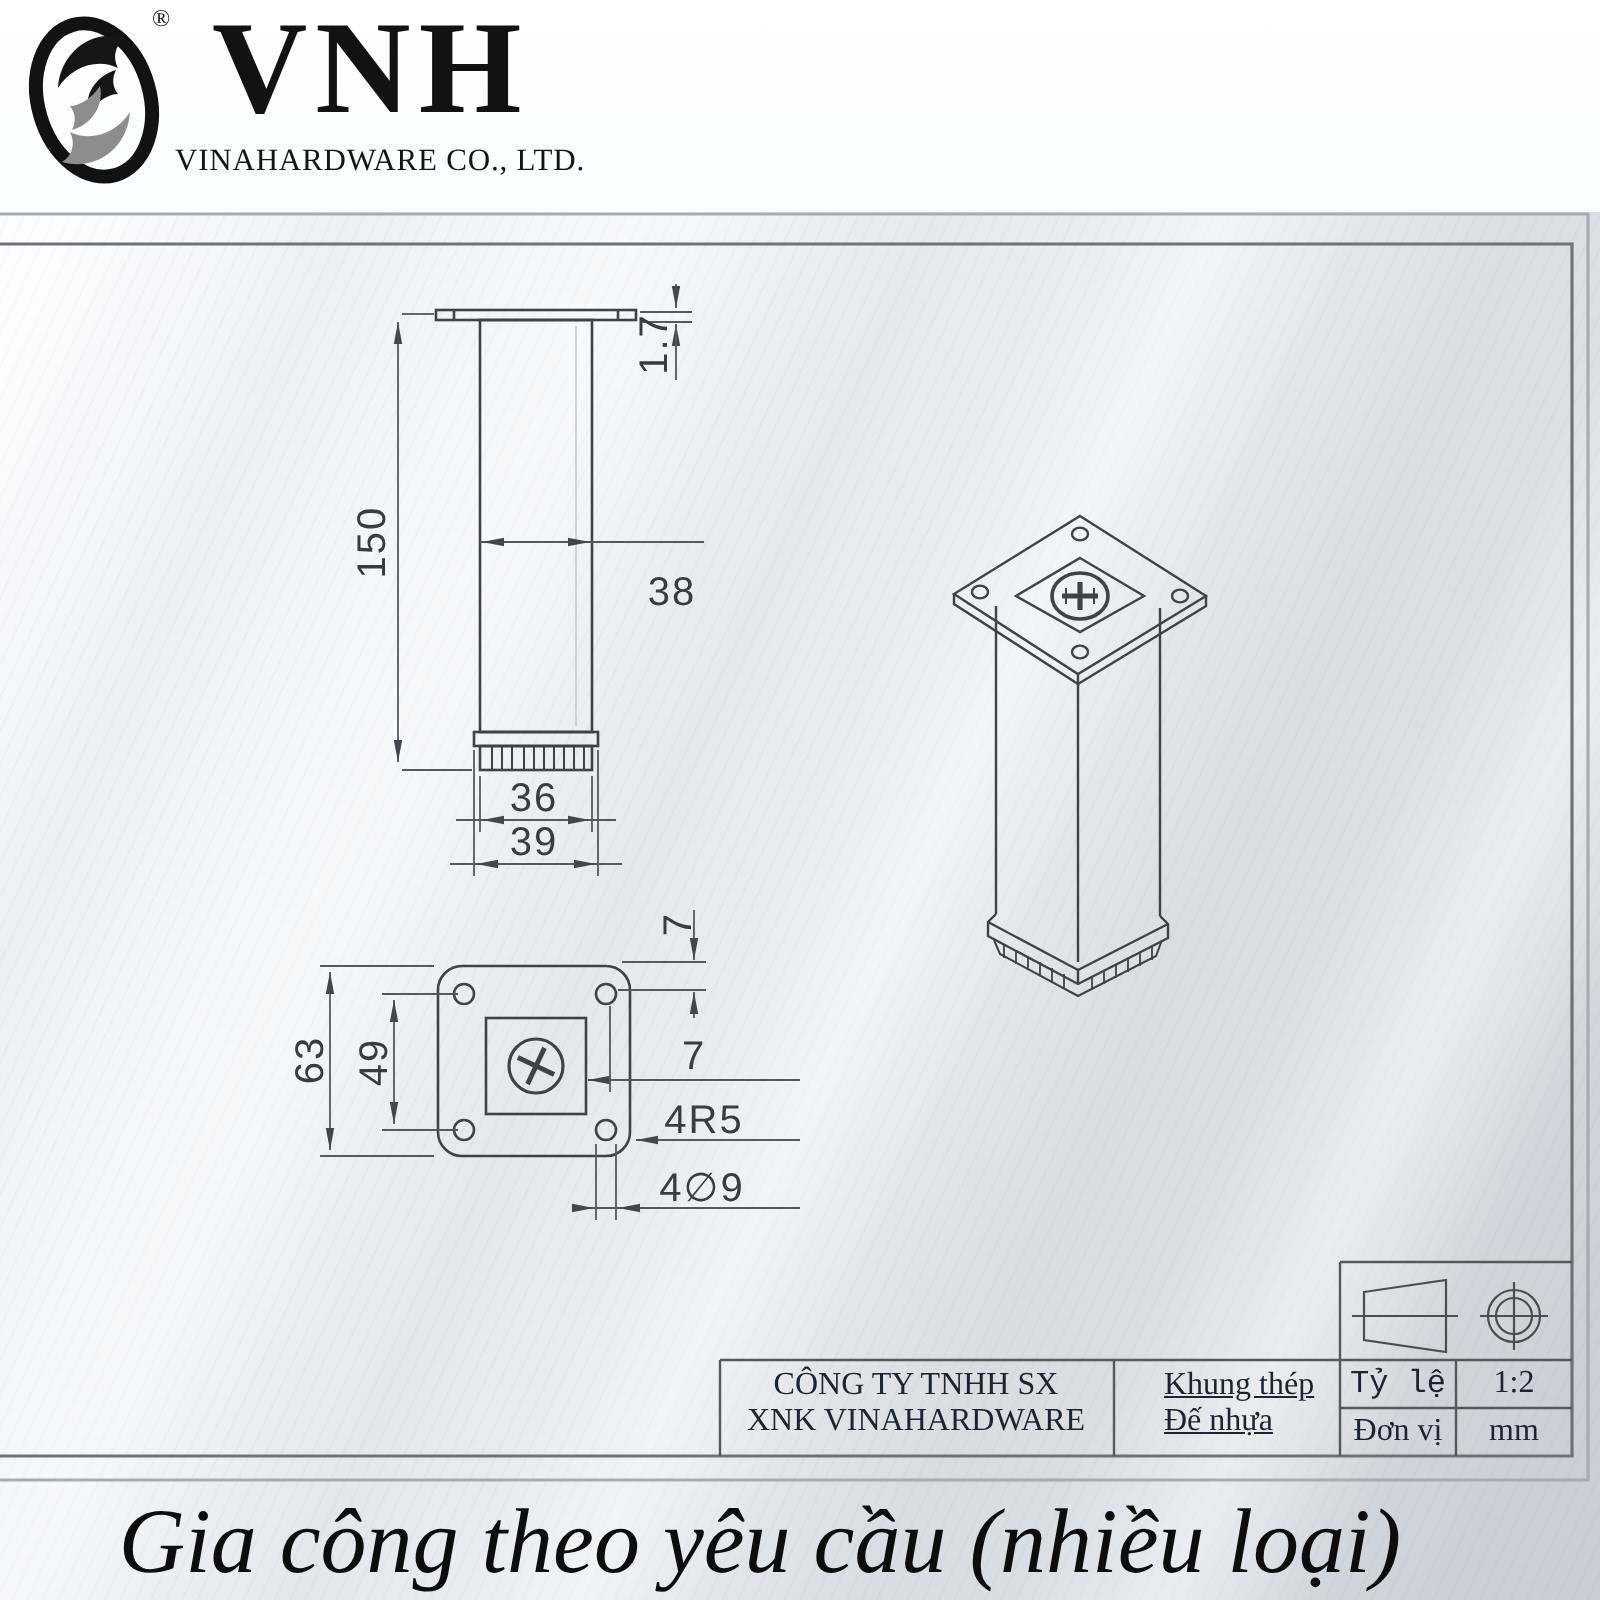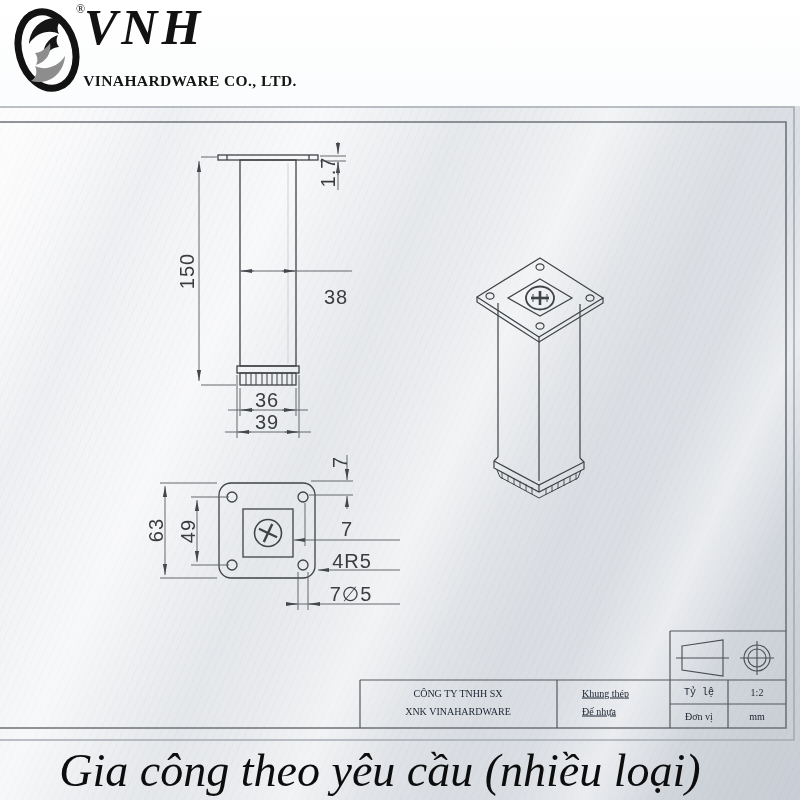--- a/index.html
+++ b/index.html
@@ -10,31 +10,31 @@
   }
   .streaks{position:absolute;inset:0;pointer-events:none;
     background:
       repeating-linear-gradient(115deg, rgba(255,255,255,0) 0px, rgba(255,255,255,0.5) 70px, rgba(255,255,255,0) 140px, rgba(185,192,201,0.12) 205px, rgba(255,255,255,0) 265px),
       repeating-linear-gradient(115deg, rgba(130,138,148,0.05) 0 1px, rgba(0,0,0,0) 1px 7px);
   }
   .header-band{position:absolute;left:0;top:0;width:800px;height:106px;
     background:linear-gradient(180deg,#ffffff 0%,#fbfcfd 100%);}
   #linework{position:absolute;left:0;top:0;}
   
-  .logo-mark-text{position:absolute;left:84px;top:2px;font-family:"Liberation Serif",serif;
-    font-weight:bold;font-size:50px;letter-spacing:4px;color:#121212;line-height:1;font-style:italic;}
+  .logo-mark-text{position:absolute;left:106px;top:2px;font-family:"Liberation Serif",serif;
+    font-weight:bold;font-size:66px;letter-spacing:4px;color:#121212;line-height:1;}
   .logo-reg{position:absolute;left:76px;top:2px;font-size:12px;color:#121212;font-family:"Liberation Serif",serif;}
   .logo-subtitle{position:absolute;left:70px;top:72px;width:240px;text-align:center;
-    font-family:"Liberation Serif",serif;font-weight:bold;font-size:15.5px;color:#151515;letter-spacing:0.4px;white-space:nowrap;}
+    font-family:"Liberation Serif",serif;font-weight:normal;font-size:15.5px;color:#151515;letter-spacing:0.4px;white-space:nowrap;}
   
   .dim{position:absolute;font-family:"Liberation Sans",sans-serif;font-size:20px;color:#3a3d40;
     font-weight:400;letter-spacing:1px;white-space:nowrap;transform:translate(-50%,-50%);}
   .dim.rot{transform:translate(-50%,-50%) rotate(-90deg);}
   
-  .tb{position:absolute;font-family:"Liberation Serif",serif;font-size:10px;color:#1b2430;
+  .tb{position:absolute;font-family:"Liberation Serif",serif;font-size:16px;color:#1b2430;
     white-space:nowrap;transform:translate(-50%,-50%);}
   .tb.left{transform:translate(0,-50%);text-decoration:underline;}
   
   .slogan{position:absolute;left:10px;top:744px;width:740px;text-align:center;
     font-family:Liberation Serif, serif;font-style:italic;font-size:46px;color:#0d0d0d;white-space:nowrap;}
 </style>
 </head>
 <body>
 
 <div class="streaks"></div>
@@ -226,21 +226,21 @@
 <span class="dim rot" style="left:187px;top:271px;">150</span>
 <span class="dim rot" style="left:328px;top:172px;">1.7</span>
 <span class="dim" style="left:336px;top:261px;margin-top:36px;">38</span>
 <span class="dim" style="left:267px;top:400px;">36</span>
 <span class="dim" style="left:267px;top:422px;">39</span>
 <span class="dim rot" style="left:156px;top:530px;">63</span>
 <span class="dim rot" style="left:188px;top:531px;">49</span>
 <span class="dim rot" style="left:340px;top:462px;">7</span>
 <span class="dim" style="left:347px;top:529px;">7</span>
 <span class="dim" style="left:352px;top:561px;">4R5</span>
-<span class="dim" style="left:351px;top:594px;">7∅5</span>
+<span class="dim" style="left:351px;top:594px;">4∅9</span>
 
 <span class="tb" style="left:458px;top:693px;">CÔNG TY TNHH SX</span>
 <span class="tb" style="left:458px;top:711px;">XNK VINAHARDWARE</span>
 <span class="tb left" style="left:582px;top:693px;">Khung thép</span>
 <span class="tb left" style="left:582px;top:711px;">Đế nhựa</span>
 <span class="tb" style="left:699px;top:692px;font-family:Liberation Mono, monospace;">Tỷ lệ</span>
 <span class="tb" style="left:757px;top:692px;">1:2</span>
 <span class="tb" style="left:699px;top:716px;">Đơn vị</span>
 <span class="tb" style="left:757px;top:716px;">mm</span>
 

